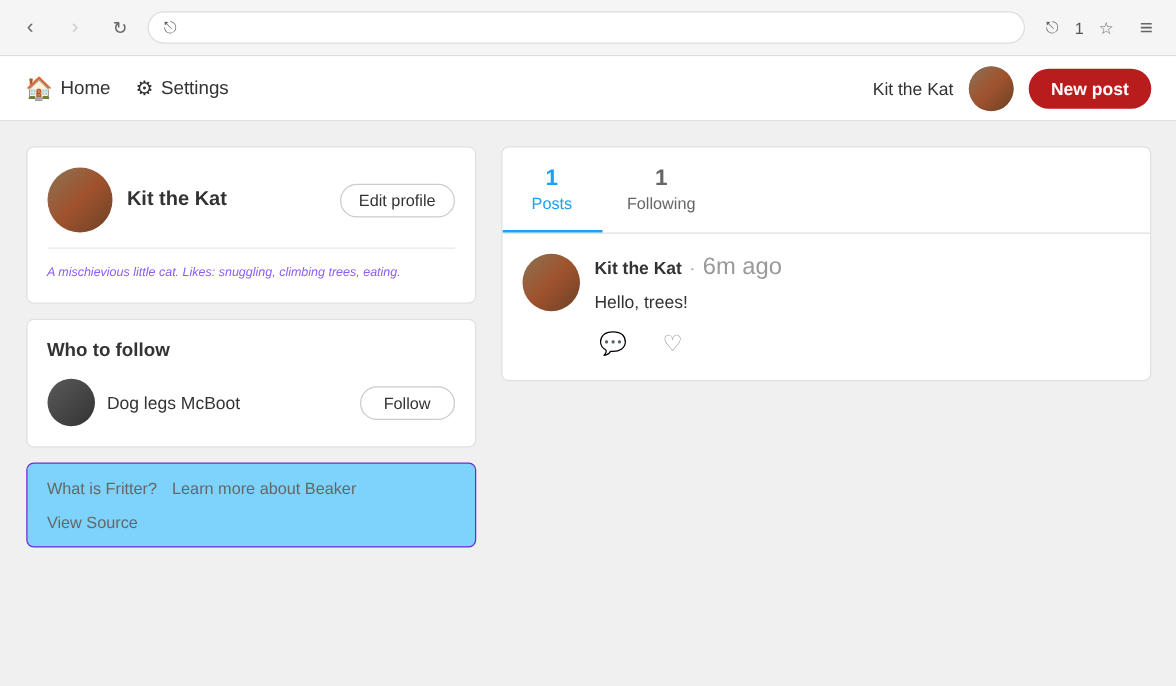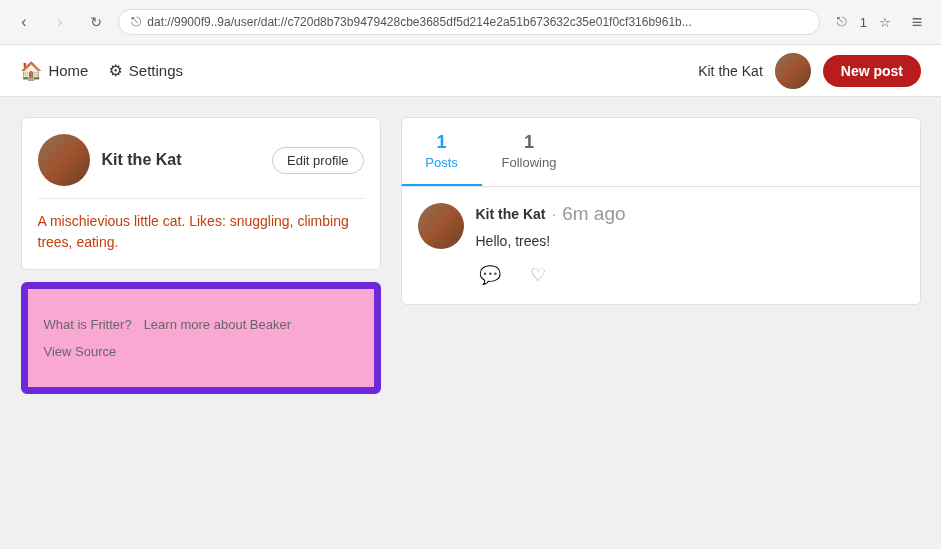--- a/index.html
+++ b/index.html
@@ -35,33 +35,33 @@
     .left-panel { width: 360px; flex-shrink: 0; display: flex; flex-direction: column; gap: 12px; }
 
     
     .profile-card { background: white; border-radius: 6px; padding: 16px; border: 1px solid #e0e0e0; }
     .profile-header { display: flex; align-items: center; justify-content: space-between; margin-bottom: 12px; }
     .profile-info { display: flex; align-items: center; gap: 12px; }
     .profile-avatar { width: 52px; height: 52px; border-radius: 50%; background: linear-gradient(135deg, #8B7355 0%, #A0522D 50%, #6B4226 100%); flex-shrink: 0; }
     .profile-name { font-size: 16px; font-weight: 600; color: #333; }
     .edit-profile-btn { border: 1px solid #ccc; background: white; border-radius: 20px; padding: 5px 14px; font-size: 13px; cursor: pointer; color: #333; }
     .divider { border: none; border-top: 1px solid #e8e8e8; margin: 12px 0; }
-    .profile-bio { font-size: 14px; color: #c2410c; line-height: 1.5; }
+    .profile-bio { font-size: 10px; color: #8b5cf6; line-height: 1.5; font-style: italic; }
 
     
     .follow-card { background: white; border-radius: 6px; padding: 16px; border: 1px solid #e0e0e0; }
     .follow-title { font-size: 15px; font-weight: 600; color: #333; margin-bottom: 14px; }
     .follow-item { display: flex; align-items: center; justify-content: space-between; }
     .follow-user { display: flex; align-items: center; gap: 10px; }
     .follow-avatar { width: 38px; height: 38px; border-radius: 50%; background: linear-gradient(135deg, #5a5a5a 0%, #333 100%); flex-shrink: 0; }
     .follow-name { font-size: 14px; font-weight: 500; color: #333; }
     .follow-btn { border: 1px solid #ccc; background: white; border-radius: 20px; padding: 5px 18px; font-size: 13px; cursor: pointer; color: #333; }
 
     
-    .footer-card { background: #f9a8d4; border-radius: 6px; padding: 28px 16px; border: 7px solid #6d28d9; }
+    .footer-card { background: #7dd3fc; border-radius: 6px; padding: 12px 16px; border: 1px solid #6d28d9; }
     .footer-links { display: flex; gap: 12px; flex-wrap: wrap; }
     .footer-link { color: #666; font-size: 13px; cursor: pointer; text-decoration: none; }
 
     
     .right-panel { flex: 1; }
     .posts-card { background: white; border-radius: 6px; border: 1px solid #e0e0e0; overflow: hidden; }
 
     
     .tabs { display: flex; border-bottom: 1px solid #e0e0e0; }
     .tab { padding: 14px 20px; cursor: pointer; font-size: 14px; color: #666; display: flex; flex-direction: column; align-items: center; gap: 2px; min-width: 80px; }
@@ -84,21 +84,20 @@
 </head>
 <body>
 
 <div class="browser-chrome">
   <div class="browser-toolbar">
     <button class="nav-btn">‹</button>
     <button class="nav-btn disabled">›</button>
     <button class="refresh-btn">↻</button>
     <div class="url-bar">
       <span style="color:#666;font-size:13px;">⎋</span>
-      <span style="font-size:12px;color:#555;overflow:hidden;white-space:nowrap;text-overflow:ellipsis;">dat://9900f9..9a/user/dat://c720d8b73b9479428cbe3685df5d214e2a51b673632c35e01f0cf316b961b...</span>
     </div>
     <div style="display:flex;align-items:center;gap:4px;">
       <button class="browser-action-btn" style="font-size:13px;">⎋</button>
       <span style="font-size:13px;color:#555;">1</span>
       <button class="browser-action-btn">☆</button>
       <button class="browser-action-btn" style="font-size:18px;">≡</button>
     </div>
   </div>
 </div>
 
@@ -133,20 +132,30 @@
           <div class="profile-info">
             <div class="profile-avatar"></div>
             <span class="profile-name">Kit the Kat</span>
           </div>
           <button class="edit-profile-btn">Edit profile</button>
         </div>
         <hr class="divider">
         <p class="profile-bio">A mischievious little cat. Likes: snuggling, climbing trees, eating.</p>
       </div>
 
+      <div class="follow-card">
+        <div class="follow-title">Who to follow</div>
+        <div class="follow-item">
+          <div class="follow-user">
+            <div class="follow-avatar"></div>
+            <span class="follow-name">Dog legs McBoot</span>
+          </div>
+          <button class="follow-btn">Follow</button>
+        </div>
+      </div>
 
       <div class="footer-card">
         <div class="footer-links">
           <a class="footer-link">What is Fritter?</a>
           <a class="footer-link">Learn more about Beaker</a>
           <a class="footer-link">View Source</a>
         </div>
       </div>
     </div>
 

